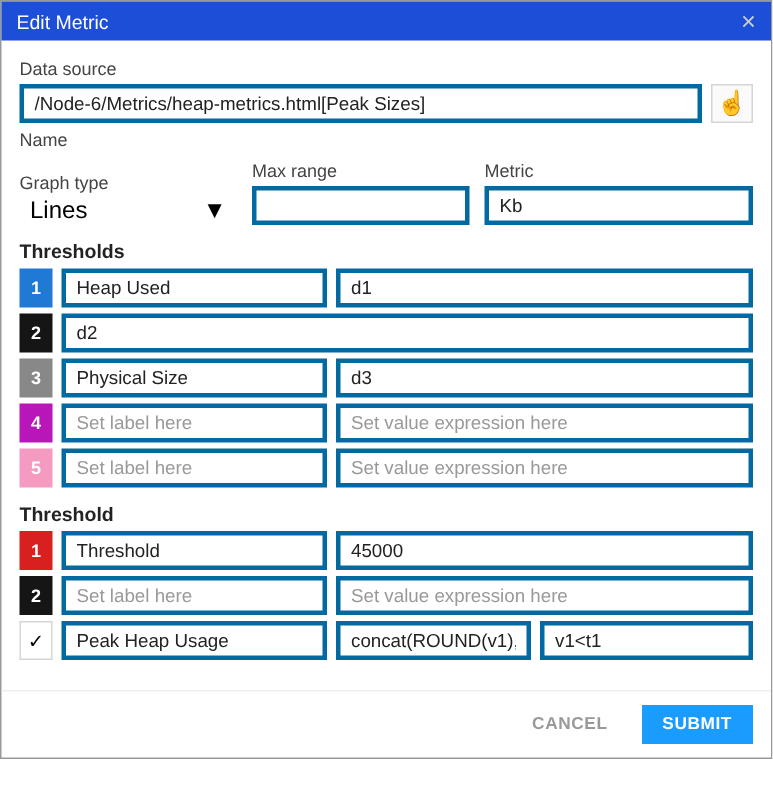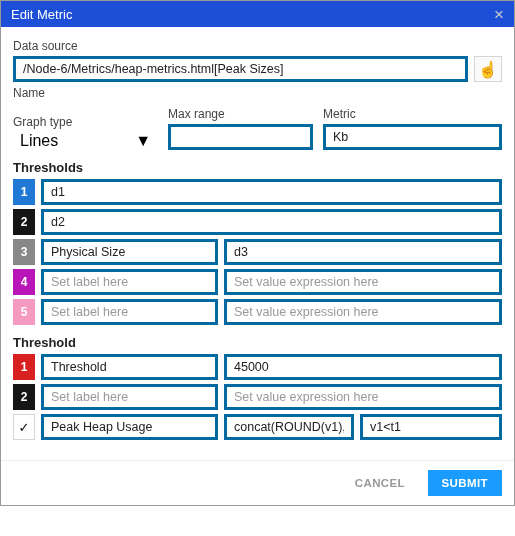--- a/index.html
+++ b/index.html
@@ -66,20 +66,21 @@
       <div class="col">
         <div class="lbl">Metric</div>
         <input value="Kb" style="">
       </div>
     </div>
 
     <div class="sectitle">Thresholds</div>
     <div id="vars">
         <div class="vrow">
           <div class="sq c1">1</div>
+          <input class="vlab" placeholder="Set label here" value="Heap Used" style="">
           <input class="vexp" placeholder="Set value expression here" value="d1" style="">
         </div>
         <div class="vrow">
           <div class="sq c2">2</div>
           <input class="vexp" placeholder="Set value expression here" value="d2" style="">
         </div>
         <div class="vrow">
           <div class="sq c3">3</div>
           <input class="vlab" placeholder="Set label here" value="Physical Size" style="">
           <input class="vexp" placeholder="Set value expression here" value="d3" style="">

